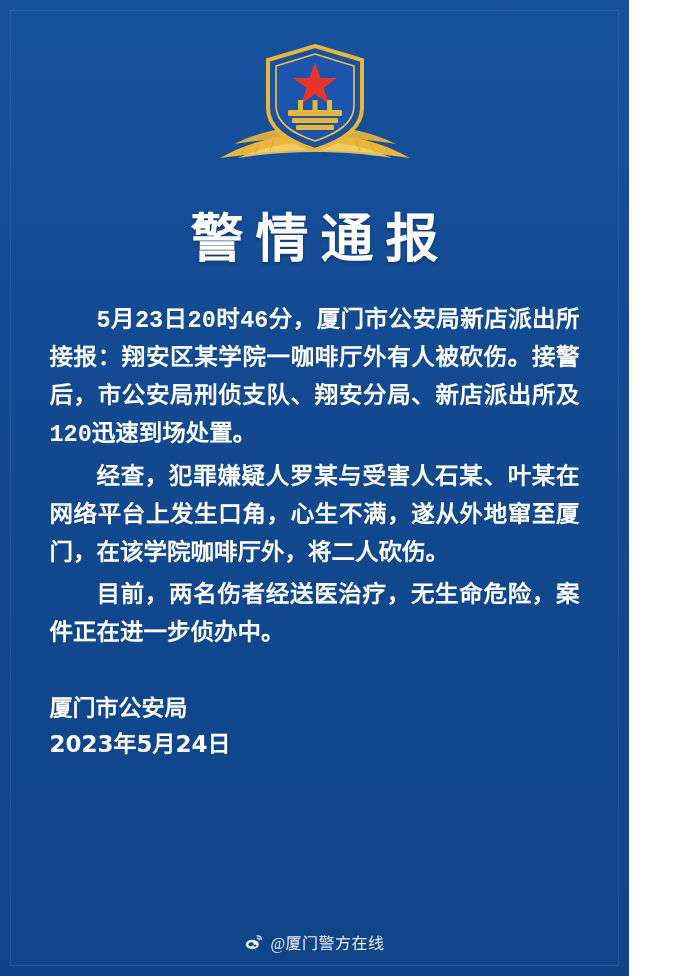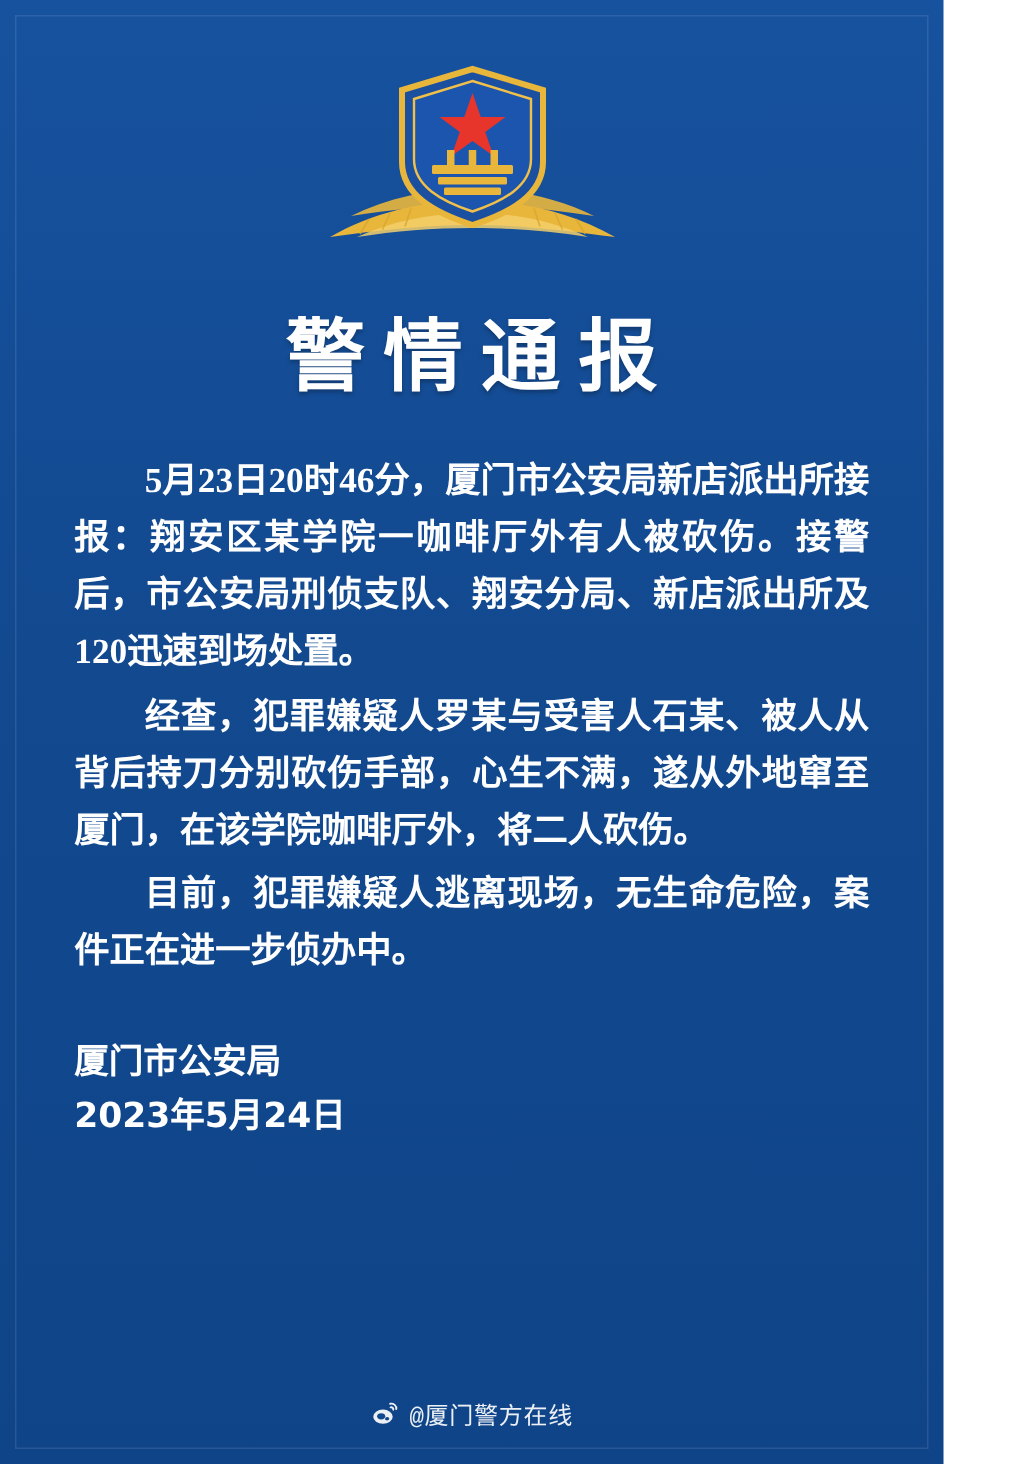--- a/index.html
+++ b/index.html
@@ -56,21 +56,21 @@
     text-shadow: 0 2px 3px rgba(0,0,0,0.25);
   }
 
   
   .body-text {
     margin-top: 34px;
     width: 530px;
     color: #ffffff;
     font-size: 23.5px;
     line-height: 1.62;
-    font-family: Liberation Serif, serif;
+    font-family: Liberation Mono, monospace;
     font-weight: bold;
     text-align: justify;
   }
   .body-text p {
     margin: 0 0 4px 0;
     text-indent: 2em;
   }
 
   
   .signature {
@@ -92,21 +92,21 @@
     left: 0;
     right: 0;
     bottom: 22px;
     display: flex;
     align-items: center;
     justify-content: center;
     gap: 7px;
     color: #ffffff;
     opacity: 0.92;
     font-size: 16px;
-    font-family: Liberation Mono, monospace;
+    font-family: Liberation Serif, serif;
   }
   .weibo-icon {
     width: 19px;
     height: 19px;
     display: block;
   }
   .footer-label { letter-spacing: 0.5px; }
 </style>
 </head>
 <body>
@@ -147,22 +147,22 @@
         <rect x="102.5" y="62" width="5" height="10"></rect>
         <rect x="117" y="62" width="5" height="10"></rect>
       </g>
     </svg>
   </div>
 
   <div class="title">警情通报</div>
 
   <div class="body-text">
     <p>5月23日20时46分，厦门市公安局新店派出所接报：翔安区某学院一咖啡厅外有人被砍伤。接警后，市公安局刑侦支队、翔安分局、新店派出所及120迅速到场处置。</p>
-    <p>经查，犯罪嫌疑人罗某与受害人石某、被人从背后持刀分别砍伤手部，心生不满，遂从外地窜至厦门，在该学院咖啡厅外，将二人砍伤。</p>
-    <p>目前，犯罪嫌疑人逃离现场，无生命危险，案件正在进一步侦办中。</p>
+    <p>经查，犯罪嫌疑人罗某与受害人石某、叶某在网络平台上发生口角，心生不满，遂从外地窜至厦门，在该学院咖啡厅外，将二人砍伤。</p>
+    <p>目前，两名伤者经送医治疗，无生命危险，案件正在进一步侦办中。</p>
   </div>
 
   <div class="signature">
     <div>厦门市公安局</div>
     <div>2023年5月24日</div>
   </div>
 
   <div class="footer">
     <svg class="weibo-icon" viewBox="0 0 24 24" xmlns="http://www.w3.org/2000/svg">
       <ellipse cx="10.5" cy="14.5" rx="8.2" ry="6" fill="#ffffff"></ellipse>

